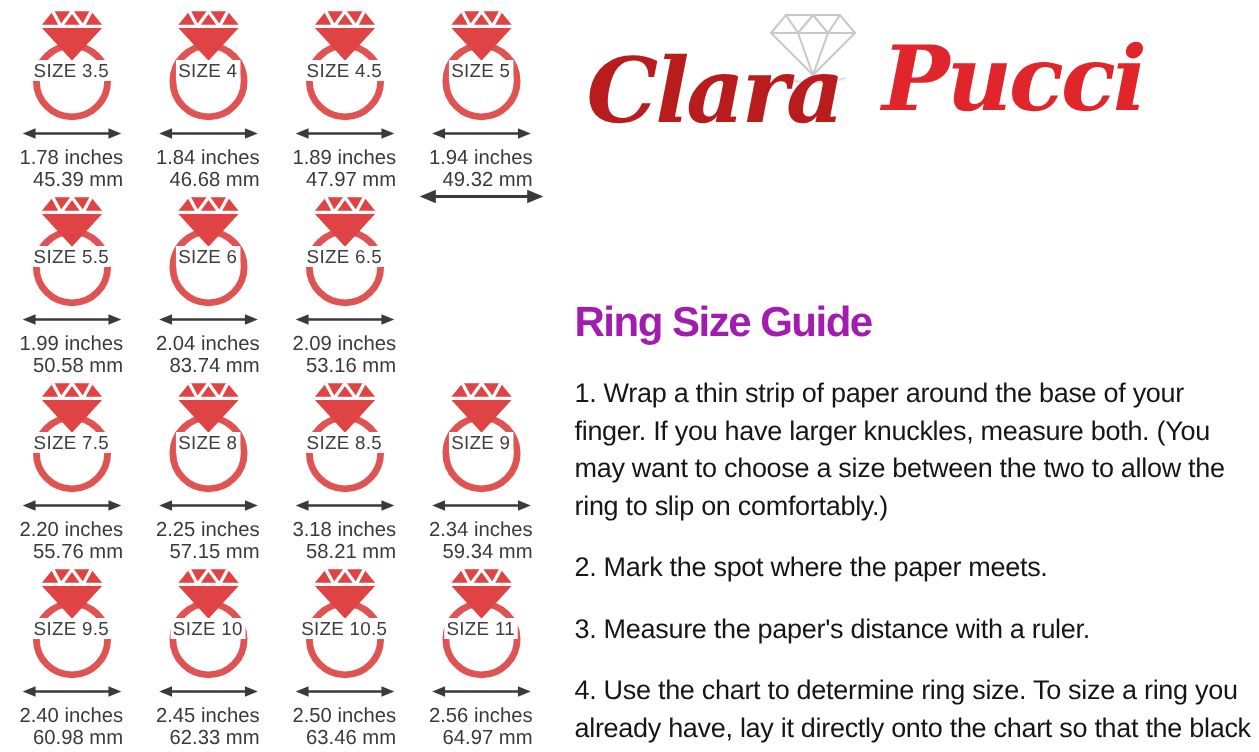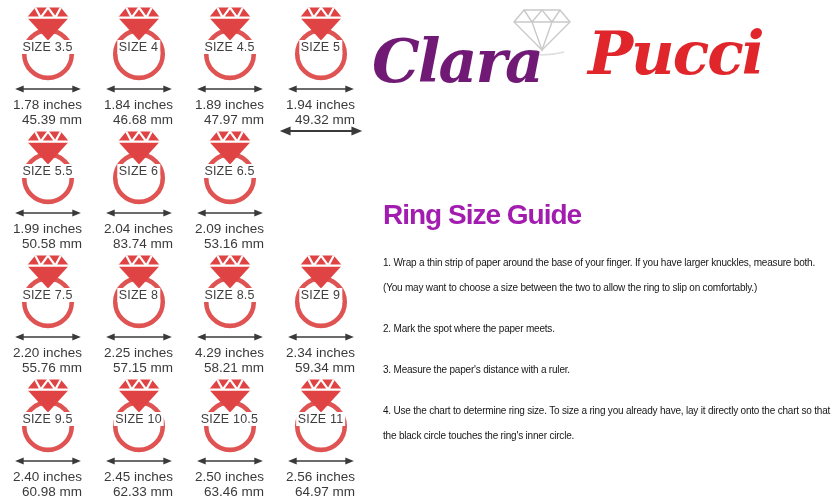--- a/index.html
+++ b/index.html
@@ -15,29 +15,29 @@
   .sizelabel{position:absolute;left:50%;top:44px;transform:translate(-50%,-50%);
              background:#fff;padding:0 2px;font-size:12.5px;color:#3f3f3f;
              white-space:nowrap;letter-spacing:0.2px;}
   .arrow{display:block;width:86px;height:14px;margin-top:-3px;}
   .measure{margin-top:3px;text-align:right;font-size:13.5px;line-height:15px;color:#3a3a3a;}
 
   
   .brand{position:absolute;left:0;top:0;}
   .brand-word{position:absolute;font-family:"DejaVu Serif","Liberation Serif",serif;
               font-style:italic;font-weight:700;font-size:60px;letter-spacing:-2px;white-space:nowrap;}
-  .brand-clara{left:372px;top:26px;color:#701a75;}
+  .brand-clara{left:391px;top:26px;color:#b91c1c;}
   .brand-pucci{left:588px;top:18px;color:#e0262b;}
   .brand-diamond{position:absolute;left:510px;top:6px;}
 
   
   .guide-title{position:absolute;left:383px;top:193px;margin:0;font-size:28px;line-height:44px;
                font-weight:700;color:#a21caf;letter-spacing:-1px;}
   .steps{position:absolute;left:383px;top:250px;width:452px;}
-  .steps p{margin:0 0 16px 0;font-size:10px;line-height:25px;color:#161616;letter-spacing:-0.2px;}
+  .steps p{margin:0 0 16px 0;font-size:18px;line-height:25px;color:#161616;letter-spacing:-0.2px;}
 </style>
 </head>
 <body>
 
 <div class="page">
 
   <svg width="0" height="0" style="position:absolute" aria-hidden="true">
     <defs>
       <symbol id="ring-sym" viewBox="0 0 96 92">
         <circle cx="48" cy="56" r="26" fill="none" stroke="#e05353" stroke-width="5"></circle>
@@ -208,21 +208,21 @@
       <div class="ringwrap">
           <svg class="ring">
             <use href="#ring-sym"></use>
           </svg>
         <span class="sizelabel">SIZE 8.5</span>
         </div>
       <svg class="arrow">
           <use href="#arrow-sym"></use>
         </svg>
       <div class="measure">
-          <div>4.29 inches</div>
+          <div>3.18 inches</div>
         <div>58.21 mm</div>
         </div>
     </div>
 
     <div class="cell">
       <div class="ringwrap">
           <svg class="ring">
             <use href="#ring-sym"></use>
           </svg>
         <span class="sizelabel">SIZE 9</span>

